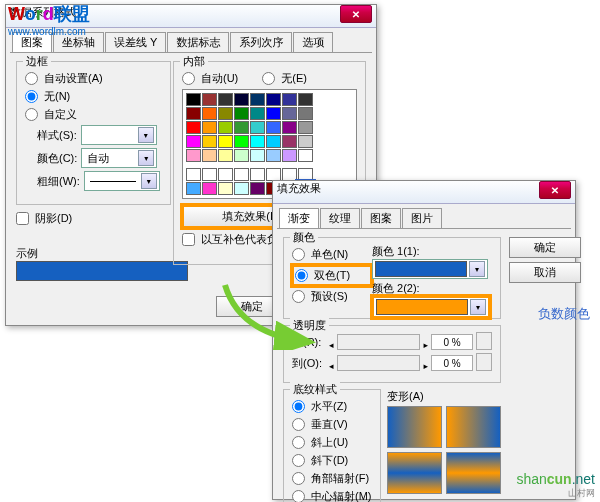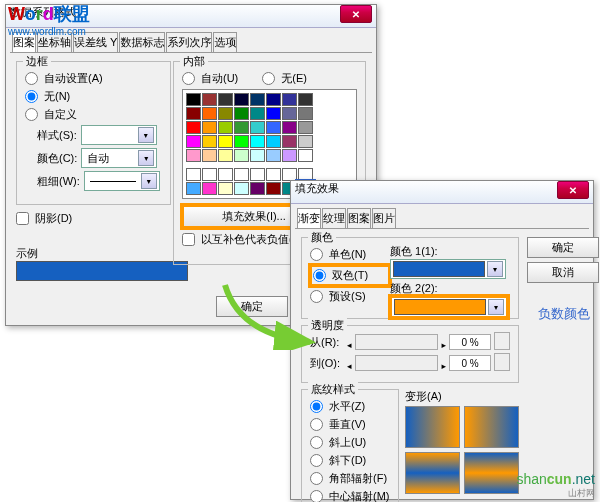--- a/index.html
+++ b/index.html
@@ -1,21 +1,21 @@
 <!DOCTYPE html>
 <html><head>
 <meta charset="utf-8">
 <style>
 body{margin:0;font-family:"Microsoft YaHei",SimSun,sans-serif;font-size:11px;background:#fff;width:600px;height:502px;overflow:hidden;position:relative}
 .dialog{position:absolute;background:#f0f0f0;border:1px solid #888;box-shadow:2px 2px 6px rgba(0,0,0,.3)}
 .titlebar{height:22px;background:linear-gradient(#fdfeff,#e4ecf7);border-bottom:1px solid #aac;display:flex;align-items:flex-start;padding:0 4px;position:relative}
 .titlebar .title{flex:1;font-size:11px}
 .closebtn{width:30px;height:16px;background:linear-gradient(#e07,#c04 40%,#a02);border:1px solid #803;border-radius:2px;display:flex;align-items:center;justify-content:center;color:#fff;font-weight:bold;font-size:10px}
 .tabs{display:flex;padding:4px 6px 0 6px}
-.tab{border:1px solid #999;border-bottom:none;padding:2px 0;background:#f0f0f0;margin-right:1px;font-size:11px}
+.tab{border:1px solid #999;border-bottom:none;padding:2px 8px;background:#f0f0f0;margin-right:1px;font-size:11px}
 .tab.active{background:#fff}
 .tabdivider{border-top:1px solid #999;margin:0 4px}
 .body{padding:8px 10px}
 .group{border:1px solid #bbb;padding:6px 8px;margin-bottom:6px;position:relative}
 .gtitle{position:absolute;top:-8px;left:6px;background:#f0f0f0;padding:0 3px;font-size:11px}
 .row{display:flex;align-items:center;margin:3px 0;gap:4px}
 input[type=radio],input[type=checkbox]{margin:0 2px 0 0;vertical-align:middle}
 label{font-size:11px}
 select,.fakeselect{height:18px;border:1px solid #7a9;font-size:11px;background:#fff}
 .fakeselect{display:inline-flex;align-items:center;padding:0 2px;position:relative}
@@ -183,21 +183,21 @@
           </div>
       </div>
     </div>
   </div>
   <div style="position:absolute;bottom:8px;right:10px;display:flex;gap:6px">
     <div class="btn">确定</div>
     <div class="btn">取消</div>
   </div>
 </div>
 
-<div class="dialog" style="left:290px;top:180px;width:302px;height:318px">
+<div class="dialog" style="left:272px;top:180px;width:302px;height:318px">
   <div class="titlebar">
     <span class="title">填充效果</span>
     <div class="closebtn">✕</div>
   </div>
   <div class="tabs">
     <div class="tab active">渐变</div>
     <div class="tab">纹理</div>
     <div class="tab">图案</div>
     <div class="tab">图片</div>
   </div>

